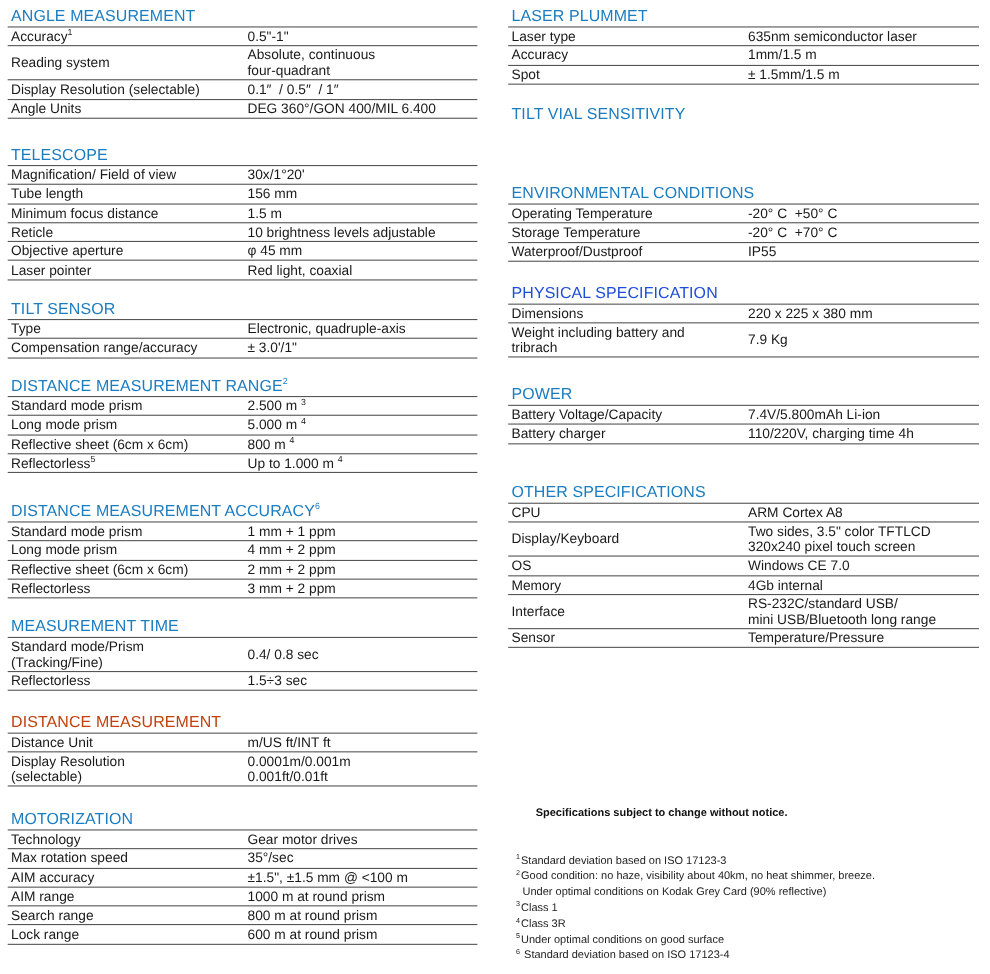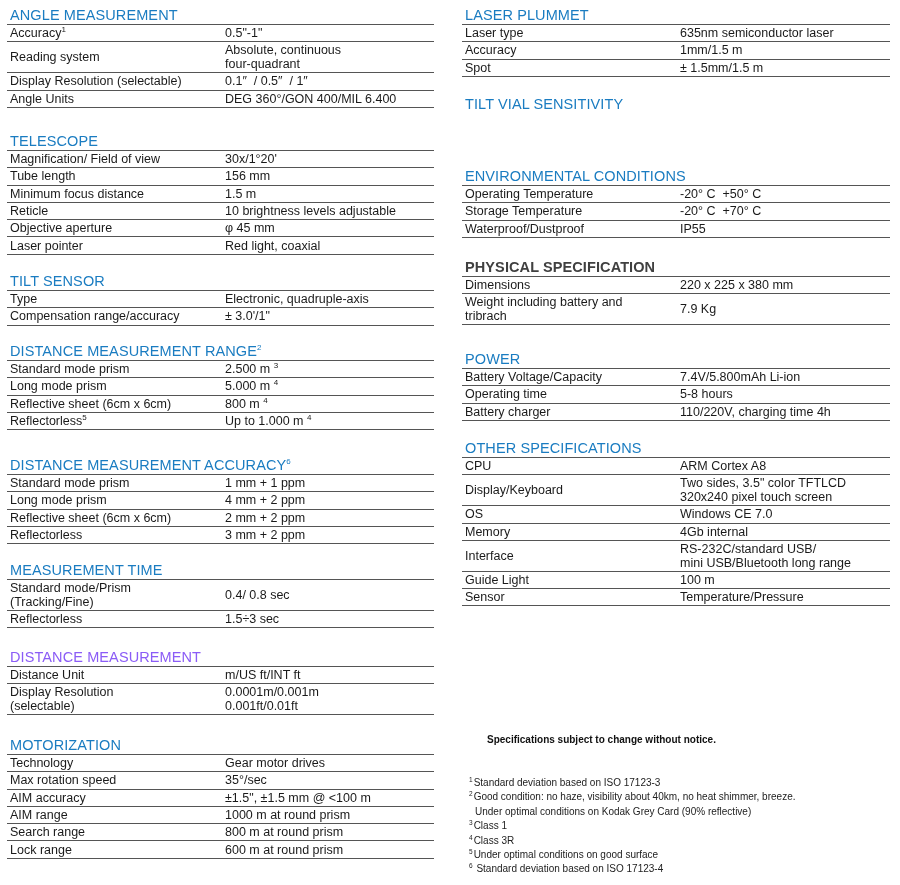--- a/index.html
+++ b/index.html
@@ -158,21 +158,21 @@
 (Tracking/Fine)</span></div>
           <div class="value multiline"><span style="white-space: pre-wrap;">0.4/ 0.8 sec</span></div>
         </div>
         <div class="row h1">
           <div class="label multiline"><span>Reflectorless</span></div>
           <div class="value multiline"><span style="white-space: pre-wrap;">1.5÷3 sec</span></div>
         </div>
       </div>
     </div>
     <div class="section" style="top: 648px;">
-      <div class="section-title" style="color: #8b5cf6;"><span>DISTANCE MEASUREMENT</span></div>
+      <div class="section-title" style="color: #c2410c;"><span>DISTANCE MEASUREMENT</span></div>
       <div class="rows">
         <div class="row h1">
           <div class="label multiline"><span>Distance Unit</span></div>
           <div class="value multiline"><span style="white-space: pre-wrap;">m/US ft/INT ft</span></div>
         </div>
         <div class="row h2">
           <div class="label multiline"><span>Display Resolution
 (selectable)</span></div>
           <div class="value multiline"><span style="white-space: pre-wrap;">0.0001m/0.001m
 0.001ft/0.01ft</span></div>
@@ -241,45 +241,41 @@
           <div class="label multiline"><span>Storage Temperature</span></div>
           <div class="value multiline"><span style="white-space: pre-wrap;">-20° C  +70° C</span></div>
         </div>
         <div class="row h1">
           <div class="label multiline"><span>Waterproof/Dustproof</span></div>
           <div class="value multiline"><span style="white-space: pre-wrap;">IP55</span></div>
         </div>
       </div>
     </div>
     <div class="section" style="top: 258px;">
-      <div class="section-title" style="color: #404040; font-weight: bold;"><span>PHYSICAL SPECIFICATION</span></div>
+      <div class="section-title" style="color: #1d4ed8;"><span>PHYSICAL SPECIFICATION</span></div>
       <div class="rows">
         <div class="row h1">
           <div class="label multiline"><span>Dimensions</span></div>
           <div class="value multiline"><span style="white-space: pre-wrap;">220 x 225 x 380 mm</span></div>
         </div>
         <div class="row h2">
           <div class="label multiline"><span>Weight including battery and
 tribrach</span></div>
           <div class="value multiline"><span style="white-space: pre-wrap;">7.9 Kg</span></div>
         </div>
       </div>
     </div>
     <div class="section" style="top: 350px;">
       <div class="section-title" style="color: rgb(26, 124, 193);"><span>POWER</span></div>
       <div class="rows">
         <div class="row h1">
           <div class="label multiline"><span>Battery Voltage/Capacity</span></div>
           <div class="value multiline"><span style="white-space: pre-wrap;">7.4V/5.800mAh Li-ion</span></div>
         </div>
         <div class="row h1">
-          <div class="label multiline"><span>Operating time</span></div>
-          <div class="value multiline"><span style="white-space: pre-wrap;">5-8 hours</span></div>
-        </div>
-        <div class="row h1">
           <div class="label multiline"><span>Battery charger</span></div>
           <div class="value multiline"><span style="white-space: pre-wrap;">110/220V, charging time 4h</span></div>
         </div>
       </div>
     </div>
     <div class="section" style="top: 439px;">
       <div class="section-title" style="color: rgb(26, 124, 193);"><span>OTHER SPECIFICATIONS</span></div>
       <div class="rows">
         <div class="row h1">
           <div class="label multiline"><span>CPU</span></div>
@@ -295,24 +291,20 @@
           <div class="value multiline"><span style="white-space: pre-wrap;">Windows CE 7.0</span></div>
         </div>
         <div class="row h1">
           <div class="label multiline"><span>Memory</span></div>
           <div class="value multiline"><span style="white-space: pre-wrap;">4Gb internal</span></div>
         </div>
         <div class="row h2">
           <div class="label multiline"><span>Interface</span></div>
           <div class="value multiline"><span style="white-space: pre-wrap;">RS-232C/standard USB/
 mini USB/Bluetooth long range</span></div>
-        </div>
-        <div class="row h1">
-          <div class="label multiline"><span>Guide Light</span></div>
-          <div class="value multiline"><span style="white-space: pre-wrap;">100 m</span></div>
         </div>
         <div class="row h1">
           <div class="label multiline"><span>Sensor</span></div>
           <div class="value multiline"><span style="white-space: pre-wrap;">Temperature/Pressure</span></div>
         </div>
       </div>
     </div>
   </div>
 
 <div class="notice">Specifications subject to change without notice.</div>

